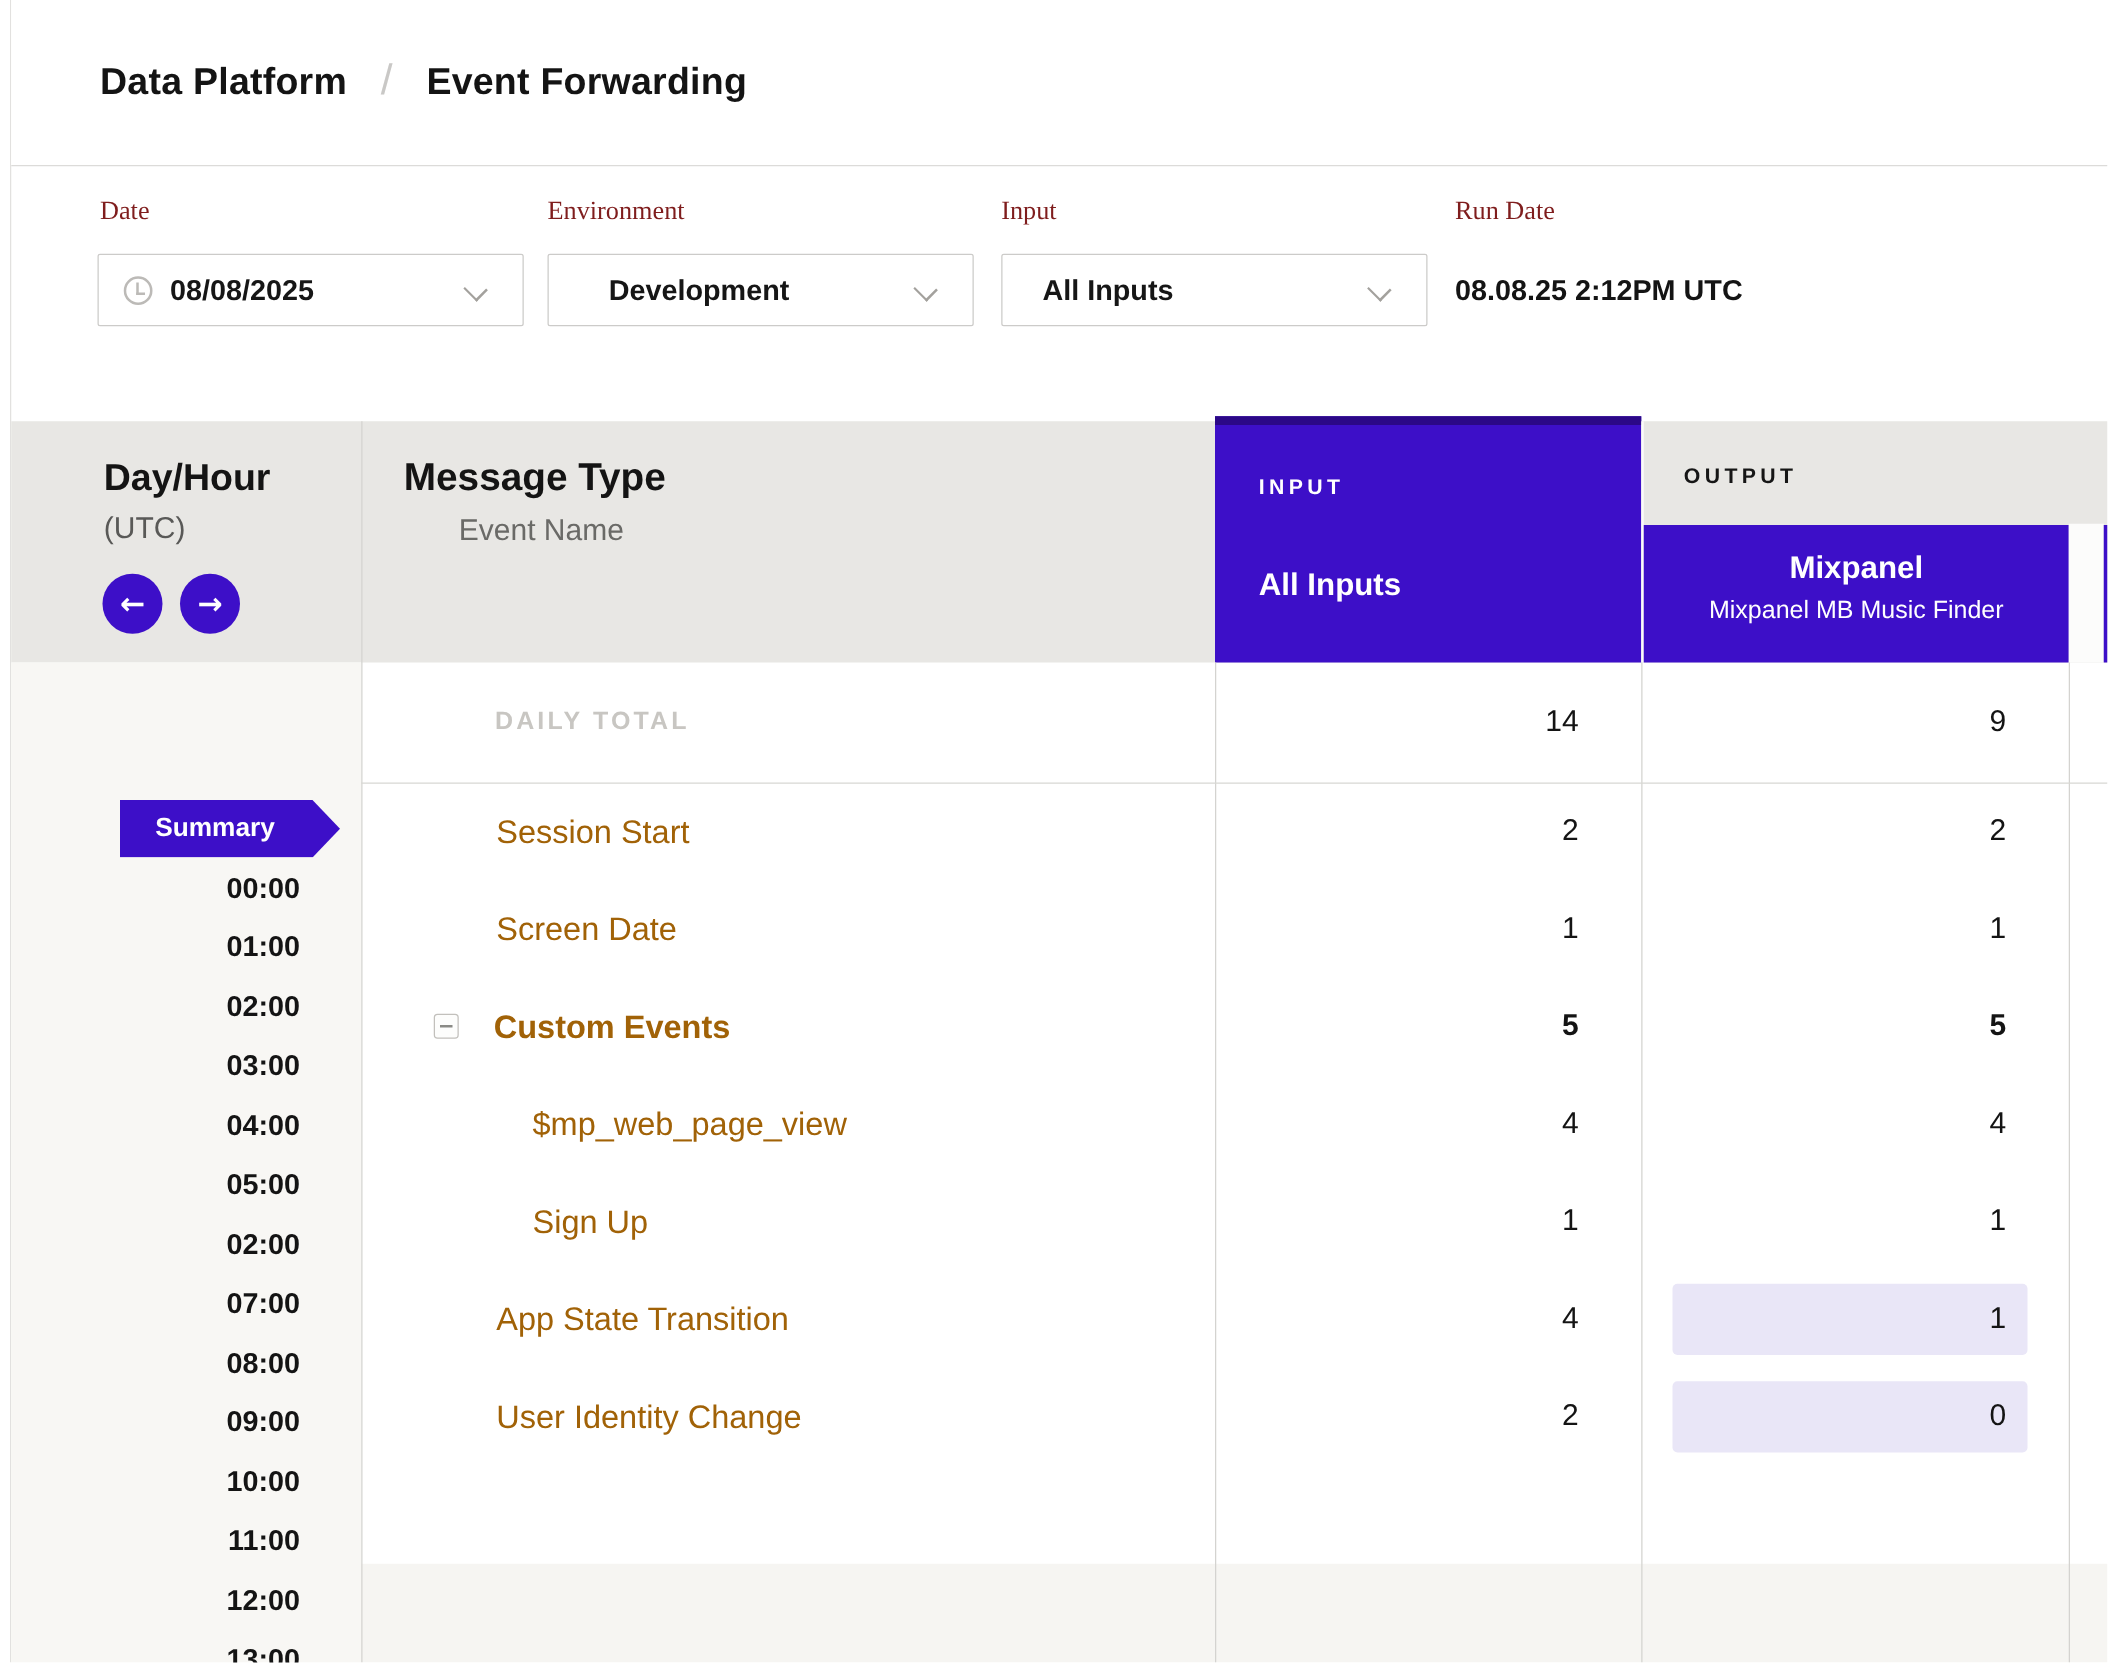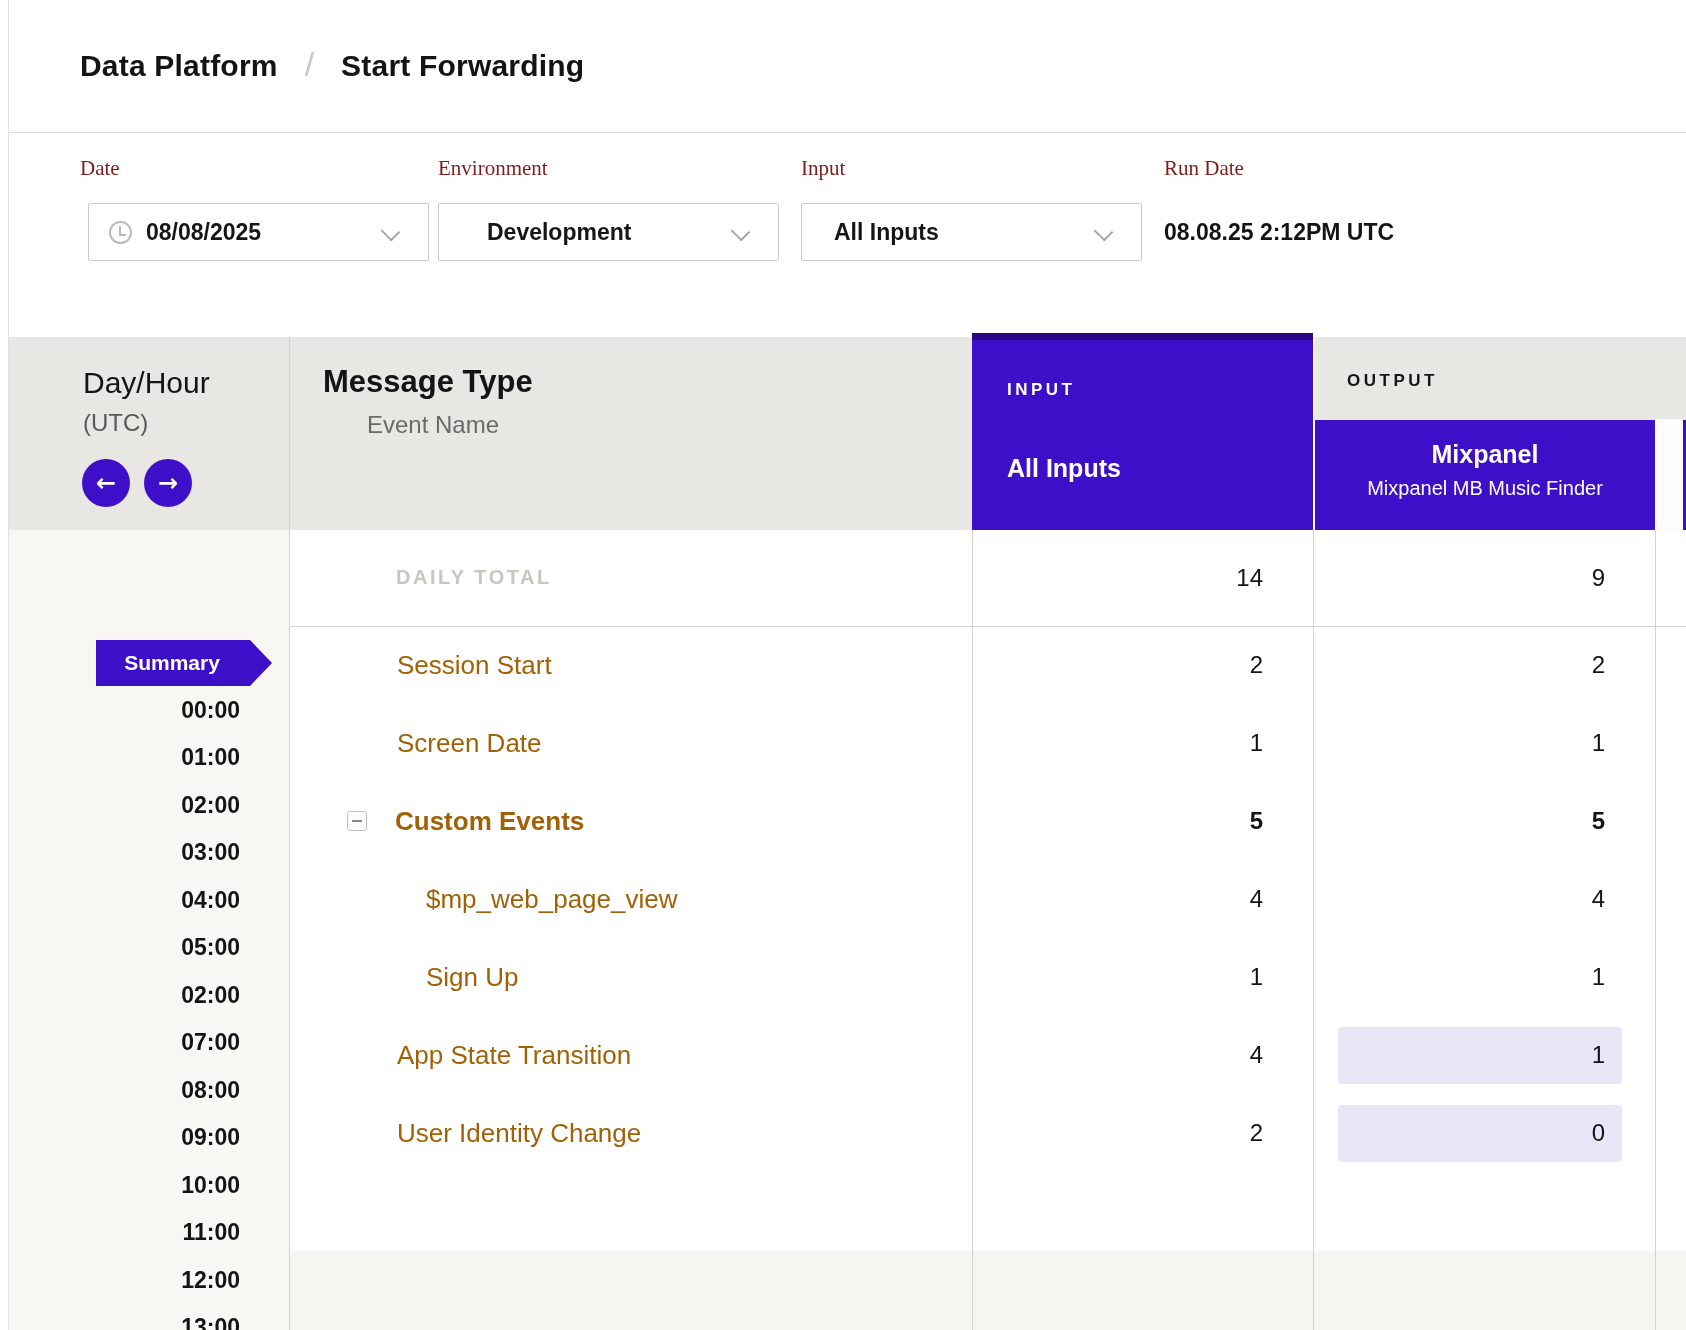--- a/index.html
+++ b/index.html
@@ -28,21 +28,21 @@
     transform:rotate(45deg) scaleY(0.85); position:absolute; right:30px; top:20px; }
   .clock-icon { width:23px; height:23px; border:2px solid #bcbab7; border-radius:50%;
     margin:0 14px 0 20px; position:relative; flex:0 0 auto; }
   .clock-icon::after { content:""; position:absolute; left:8px; top:3px; width:5px; height:8px;
     border-left:2px solid #bcbab7; border-bottom:2px solid #bcbab7; }
   .run-date-value { left:1164px; top:203px; height:58px; display:flex; align-items:center;
     font-size:23px; font-weight:700; color:#141414; }
 
   
   .header-band { left:9px; top:337px; width:1677px; height:193px; background:#e8e7e4; }
-  .dayhour-title { left:83px; top:366px; font-size:30px; font-weight:400; color:#141414; }
+  .dayhour-title { left:83px; top:366px; font-size:30px; font-weight:700; color:#141414; }
   .dayhour-sub { left:83px; top:409px; font-size:24px; color:#59595
 
 7; color:#595957; }
   .nav-circle { top:459px; width:48px; height:48px; border-radius:50%; background:#3d0fc8;
     color:#fff; display:flex; align-items:center; justify-content:center; cursor:pointer;
     font-family:"DejaVu Sans",sans-serif; font-size:24px; font-weight:700; }
   .msgtype-title { left:323px; top:364px; font-size:31px; font-weight:700; color:#141414; }
   .msgtype-sub { left:367px; top:411px; font-size:24px; color:#6a6a67; }
 
   .input-block { left:972px; top:333px; width:341px; height:197px; background:#3d0fc8;
@@ -88,29 +88,29 @@
     color:#141414; cursor:pointer; }
 </style>
 </head>
 <body>
 
 <div class="abs left-edge-line"></div>
 
 <div class="abs breadcrumb-bar">
   <span class="crumb">Data Platform</span>
   <span class="crumb-sep">/</span>
-  <span class="crumb">Start Forwarding</span>
+  <span class="crumb">Event Forwarding</span>
 </div>
 
 <span class="abs f-label" style="left:80px">Date</span>
 <span class="abs f-label" style="left:438px">Environment</span>
 <span class="abs f-label" style="left:801px">Input</span>
 <span class="abs f-label" style="left:1164px">Run Date</span>
 
-<div class="abs dropdown" style="left:88px">
+<div class="abs dropdown" style="left:78px">
   <span class="clock-icon"></span>
   <span class="dd-text">08/08/2025</span>
   <span class="chev"></span>
 </div>
 <div class="abs dropdown" style="left:438px; padding-left:48px">
   <span class="dd-text">Development</span>
   <span class="chev"></span>
 </div>
 <div class="abs dropdown" style="left:801px; padding-left:32px">
   <span class="dd-text">All Inputs</span>

